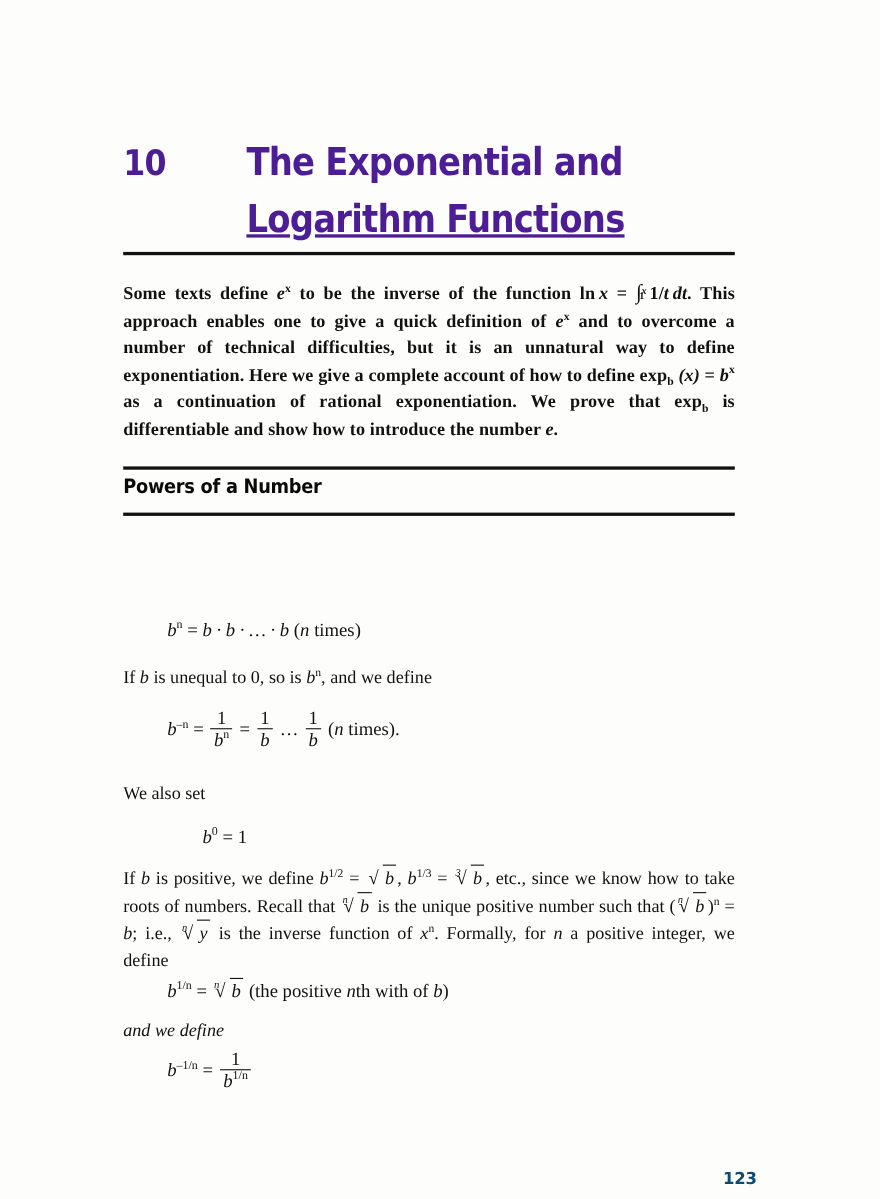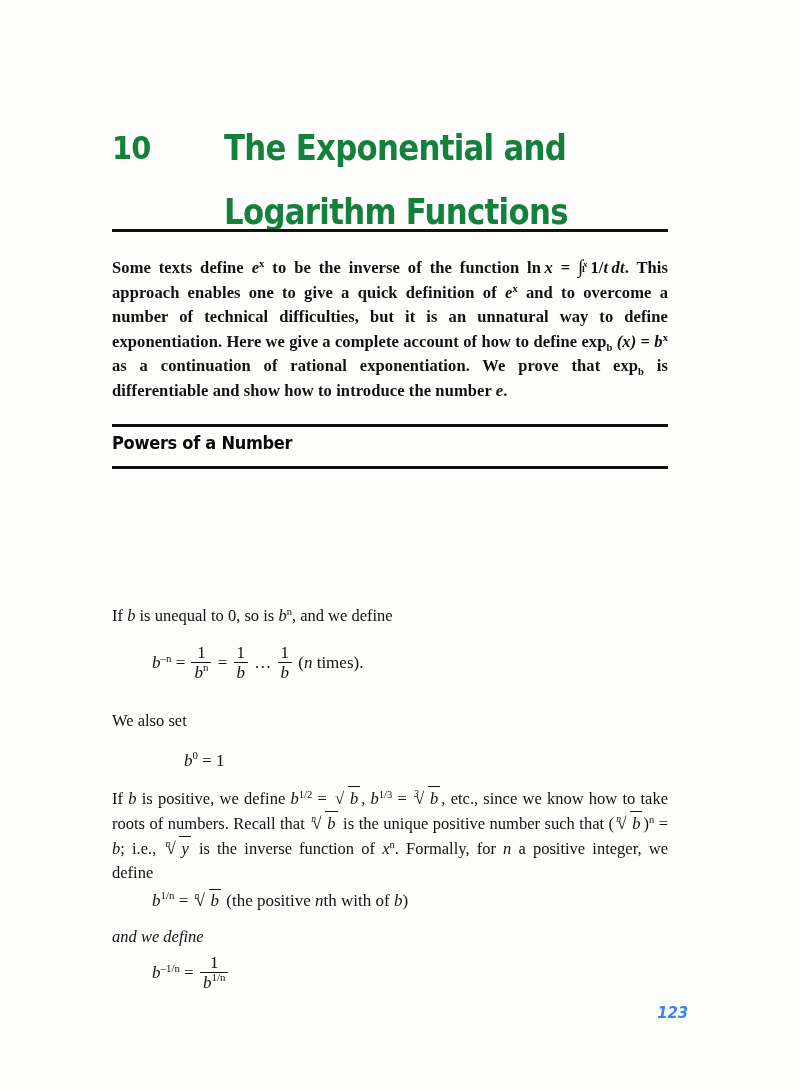--- a/index.html
+++ b/index.html
@@ -32,36 +32,37 @@
     width: 556px;
   }
   .chapter-line {
     display: flex;
     align-items: flex-start;
     font-family: "DejaVu Sans", sans-serif;
     font-weight: bold;
     font-size: 35px;
     letter-spacing: -0.8px;
     line-height: 44px;
-    color: #15803d;
+    color: #4c1d95;
   }
   .chapter-num {
     width: 112px;
     flex: 0 0 112px;
     font-size: 32px;
     transform: scaleX(0.9);
     transform-origin: left center;
   }
   .chapter-title-1, .chapter-title-2 {
     transform: scaleX(0.88);
     transform-origin: left center;
     white-space: nowrap;
   }
   .chapter-line-2 {
-    margin-top: 20px;
+    margin-top: 8px;
+    text-decoration: underline;
   }
   .chapter-line-2 .chapter-num { visibility: hidden; }
 
   .rule {
     position: absolute;
     background: #111111;
   }
   .rule-title {
     left: 112px;
     top: 229px;
@@ -207,27 +208,26 @@
     left: 3px;
     bottom: -0.18em;
     font-size: 0.48em;
     font-style: normal;
   }
 
   
   .page-number {
     position: absolute;
     right: 112px;
-    top: 1004px;
+    top: 1062px;
     font-family: "DejaVu Sans", sans-serif;
     font-weight: bold;
     font-size: 15px;
     letter-spacing: -0.2px;
-    color: #3b82f6;
-    font-style: italic;
+    color: #0c4a6e;
   }
 </style>
 </head>
 <body>
 
 <div class="page">
 
   <div class="chapter-head">
     <div class="chapter-line">
       <span class="chapter-num">10</span>
@@ -240,20 +240,21 @@
   </div>
   <div class="rule rule-title"></div>
 
   <div class="para intro"><span>Some texts define </span><i>e</i><span class="sup">x</span><span> to be the inverse of the function ln</span> <i>x</i><span> = </span><span class="integral"><span>∫</span><span class="lim-top">x</span><span class="lim-bot">1</span></span><span>1/</span><i>t</i> <i>dt</i><span>. This approach enables one to give a quick definition of </span><i>e</i><span class="sup">x</span><span> and to overcome a number of technical difficulties, but it is an unnatural way to define exponentiation. Here we give a complete account of how to define exp</span><span class="sub">b</span><i> (x)</i><span> = </span><i>b</i><span class="sup">x</span><span> as a continuation of rational exponentiation. We prove that exp</span><span class="sub">b</span><span> is differentiable and show how to introduce the number </span><i>e</i><span>.</span></div>
 
   <div class="rule section-rule-top"></div>
   <div class="section-title">Powers of a Number</div>
   <div class="rule section-rule-bottom"></div>
 
 
+  <div class="eq" style="top:562px;"><i>b</i><span class="sup">n</span><span> = </span><i>b · b · … · b</i><span>  (</span><i>n</i><span> times)</span></div>
 
   <div class="para body-text" style="top:604px;"><span>If </span><i>b</i><span> is unequal to 0, so is </span><i>b</i><span class="sup">n</span><span>, and we define</span></div>
 
   <div class="eq" style="top:645px;"><i>b</i><span class="sup">–n</span><span> = </span><span class="frac"><span class="num">1</span><span class="den"><i>b</i><span class="sup">n</span></span></span><span> = </span><span class="frac"><span class="num">1</span><span class="den"><i>b</i></span></span><span> … </span><span class="frac"><span class="num">1</span><span class="den"><i>b</i></span></span><span> (</span><i>n</i><span> times).</span></div>
 
   <div class="para body-text" style="top:709px;">We also set</div>
 
   <div class="eq" style="top:750px;margin-left:32px;"><i>b</i><span class="sup">0</span><span> = 1</span></div>
 
   <div class="para body-text" style="top:786px;"><span>If </span><i>b</i><span> is positive, we define </span><i>b</i><span class="sup">1/2</span><span> = </span><span class="radical"><span class="rad-sign">√</span><span class="rad-body"><i>b</i></span></span><span>, </span><i>b</i><span class="sup">1/3</span><span> = </span><span class="radical"><span class="rad-idx">3</span><span class="rad-sign">√</span><span class="rad-body"><i>b</i></span></span><span>, etc., since we know how to take roots of numbers. Recall that </span><span class="radical"><span class="rad-idx">n</span><span class="rad-sign">√</span><span class="rad-body"><i>b</i></span></span><span> is the unique positive number such that (</span><span class="radical"><span class="rad-idx">n</span><span class="rad-sign">√</span><span class="rad-body"><i>b</i></span></span><span>)</span><span class="sup">n</span><span> = </span><i>b</i><span>; i.e., </span><span class="radical"><span class="rad-idx">n</span><span class="rad-sign">√</span><span class="rad-body"><i>y</i></span></span><span> is the inverse function of </span><i>x</i><span class="sup">n</span><span>. Formally, for </span><i>n</i><span> a positive integer, we define</span></div>

